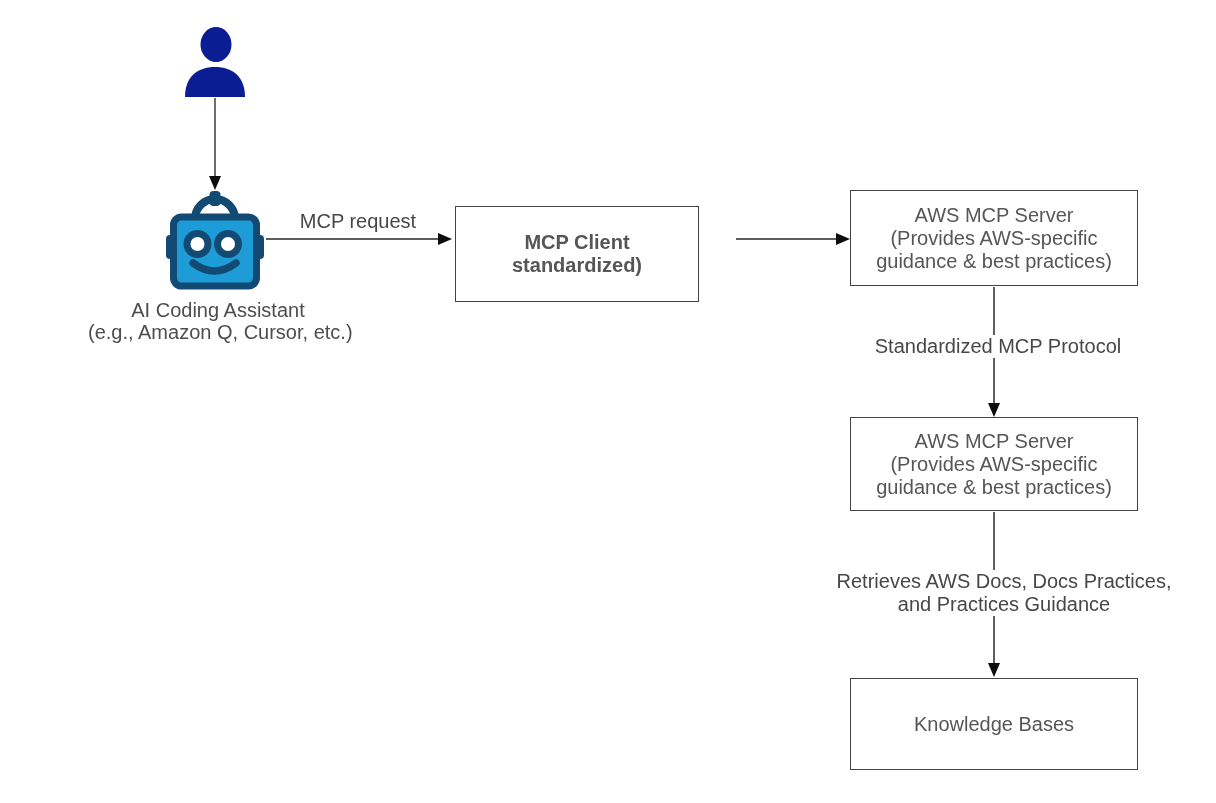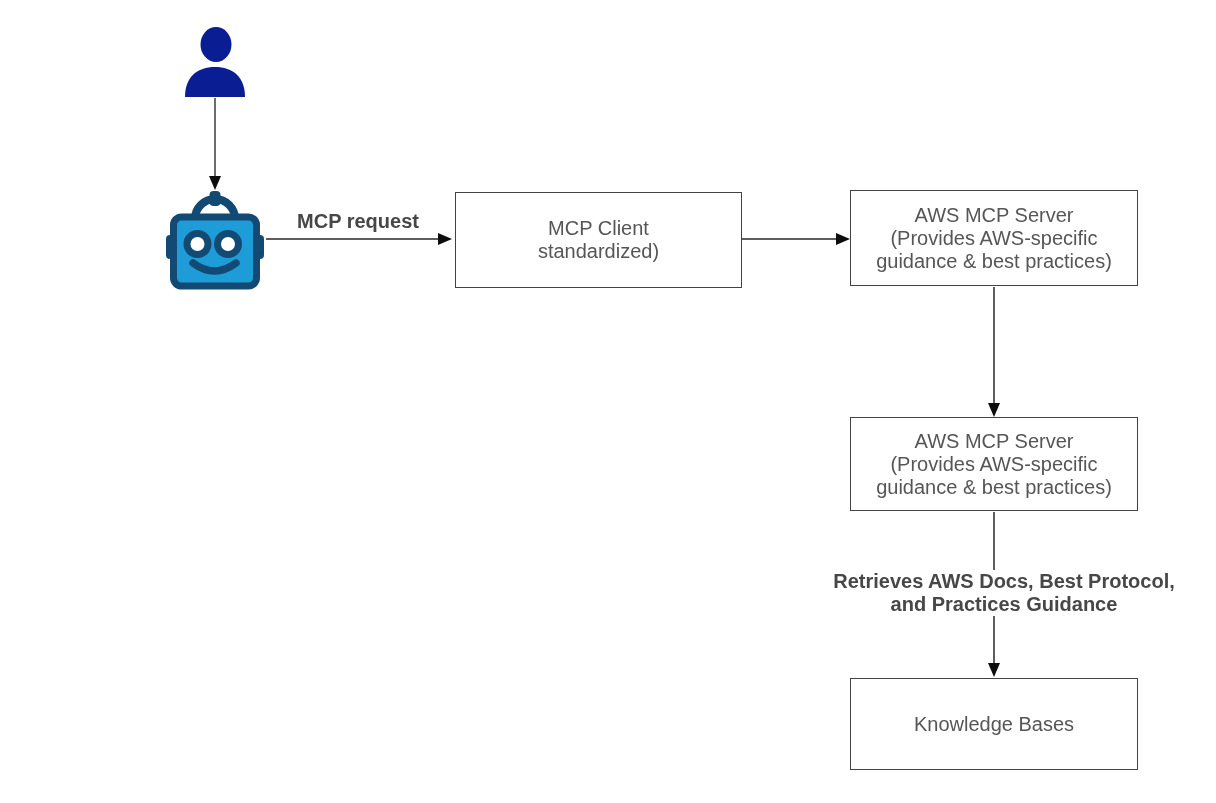--- a/index.html
+++ b/index.html
@@ -43,31 +43,30 @@
     color: #4d4d4d;
     white-space: nowrap;
   }
   .edge-label {
     position: absolute;
     text-align: center;
     font-size: 20px;
     line-height: 23px;
     color: #474747;
     white-space: nowrap;
-    font-weight: bold;
   }
   .edge-label.on-line {
     background: #ffffff;
     padding: 0 3px;
   }
   
   #person   { left: 183px; top: 27px;  width: 64px; height: 70px; }
   #robot    { left: 166px; top: 191px; width: 98px; height: 99px; }
   #assistant-caption { left: 88px;  top: 299px; width: 260px; }
-  #mcp-client-box    { left: 455px; top: 192px; width: 287px; height: 96px; }
+  #mcp-client-box    { left: 455px; top: 206px; width: 244px; height: 96px; font-weight: bold; }
   #aws-server-1-box  { left: 850px; top: 190px; width: 288px; height: 96px; }
   #aws-server-2-box  { left: 850px; top: 417px; width: 288px; height: 94px; }
   #knowledge-bases-box { left: 850px; top: 678px; width: 288px; height: 92px; justify-content: center; }
   #mcp-request-label { left: 278px; top: 210px; width: 160px; }
   #protocol-label    { left: 849px; top: 335px; width: 292px; }
   #retrieves-label   { left: 810px; top: 570px; width: 382px; }
 </style>
 </head>
 <body>
 
@@ -104,20 +103,24 @@
       <path d="M 29 28 A 20 20 0 0 1 69 28" stroke="#134a74" stroke-width="8" fill="none"></path>
       <rect x="0" y="44" width="9" height="24" rx="4" fill="#134a74"></rect>
       <rect x="89" y="44" width="9" height="24" rx="4" fill="#134a74"></rect>
       <rect x="7.5" y="26" width="83" height="69" rx="8" fill="#1e9cd7" stroke="#134a74" stroke-width="7"></rect>
       <circle cx="31.5" cy="53" r="10.5" fill="#ffffff" stroke="#134a74" stroke-width="7"></circle>
       <circle cx="62" cy="53" r="10.5" fill="#ffffff" stroke="#134a74" stroke-width="7"></circle>
       <path d="M 27 72 Q 48.5 88 70 72" stroke="#134a74" stroke-width="7.5" fill="none" stroke-linecap="round"></path>
     </svg>
   </div>
 
+  <div class="caption" id="assistant-caption">
+    <div>AI Coding Assistant</div>
+    <div>(e.g., Amazon Q, Cursor, etc.)</div>
+  </div>
 
   <div class="box" id="mcp-client-box">
     <div>MCP Client</div>
     <div>standardized)</div>
   </div>
 
   <div class="box" id="aws-server-1-box">
     <div>AWS MCP Server</div>
     <div>(Provides AWS-specific</div>
     <div>guidance &amp; best practices)</div>
@@ -128,19 +131,20 @@
     <div>(Provides AWS-specific</div>
     <div>guidance &amp; best practices)</div>
   </div>
 
   <div class="box" id="knowledge-bases-box">
     <div>Knowledge Bases</div>
   </div>
 
   <div class="edge-label" id="mcp-request-label">MCP request</div>
 
+  <div class="edge-label on-line" id="protocol-label">Standardized MCP Protocol</div>
 
   <div class="edge-label on-line" id="retrieves-label">
-    <div>Retrieves AWS Docs, Best Protocol,</div>
+    <div>Retrieves AWS Docs, Docs Practices,</div>
     <div>and Practices Guidance</div>
   </div>
 
 </div>
 
 </body></html>

